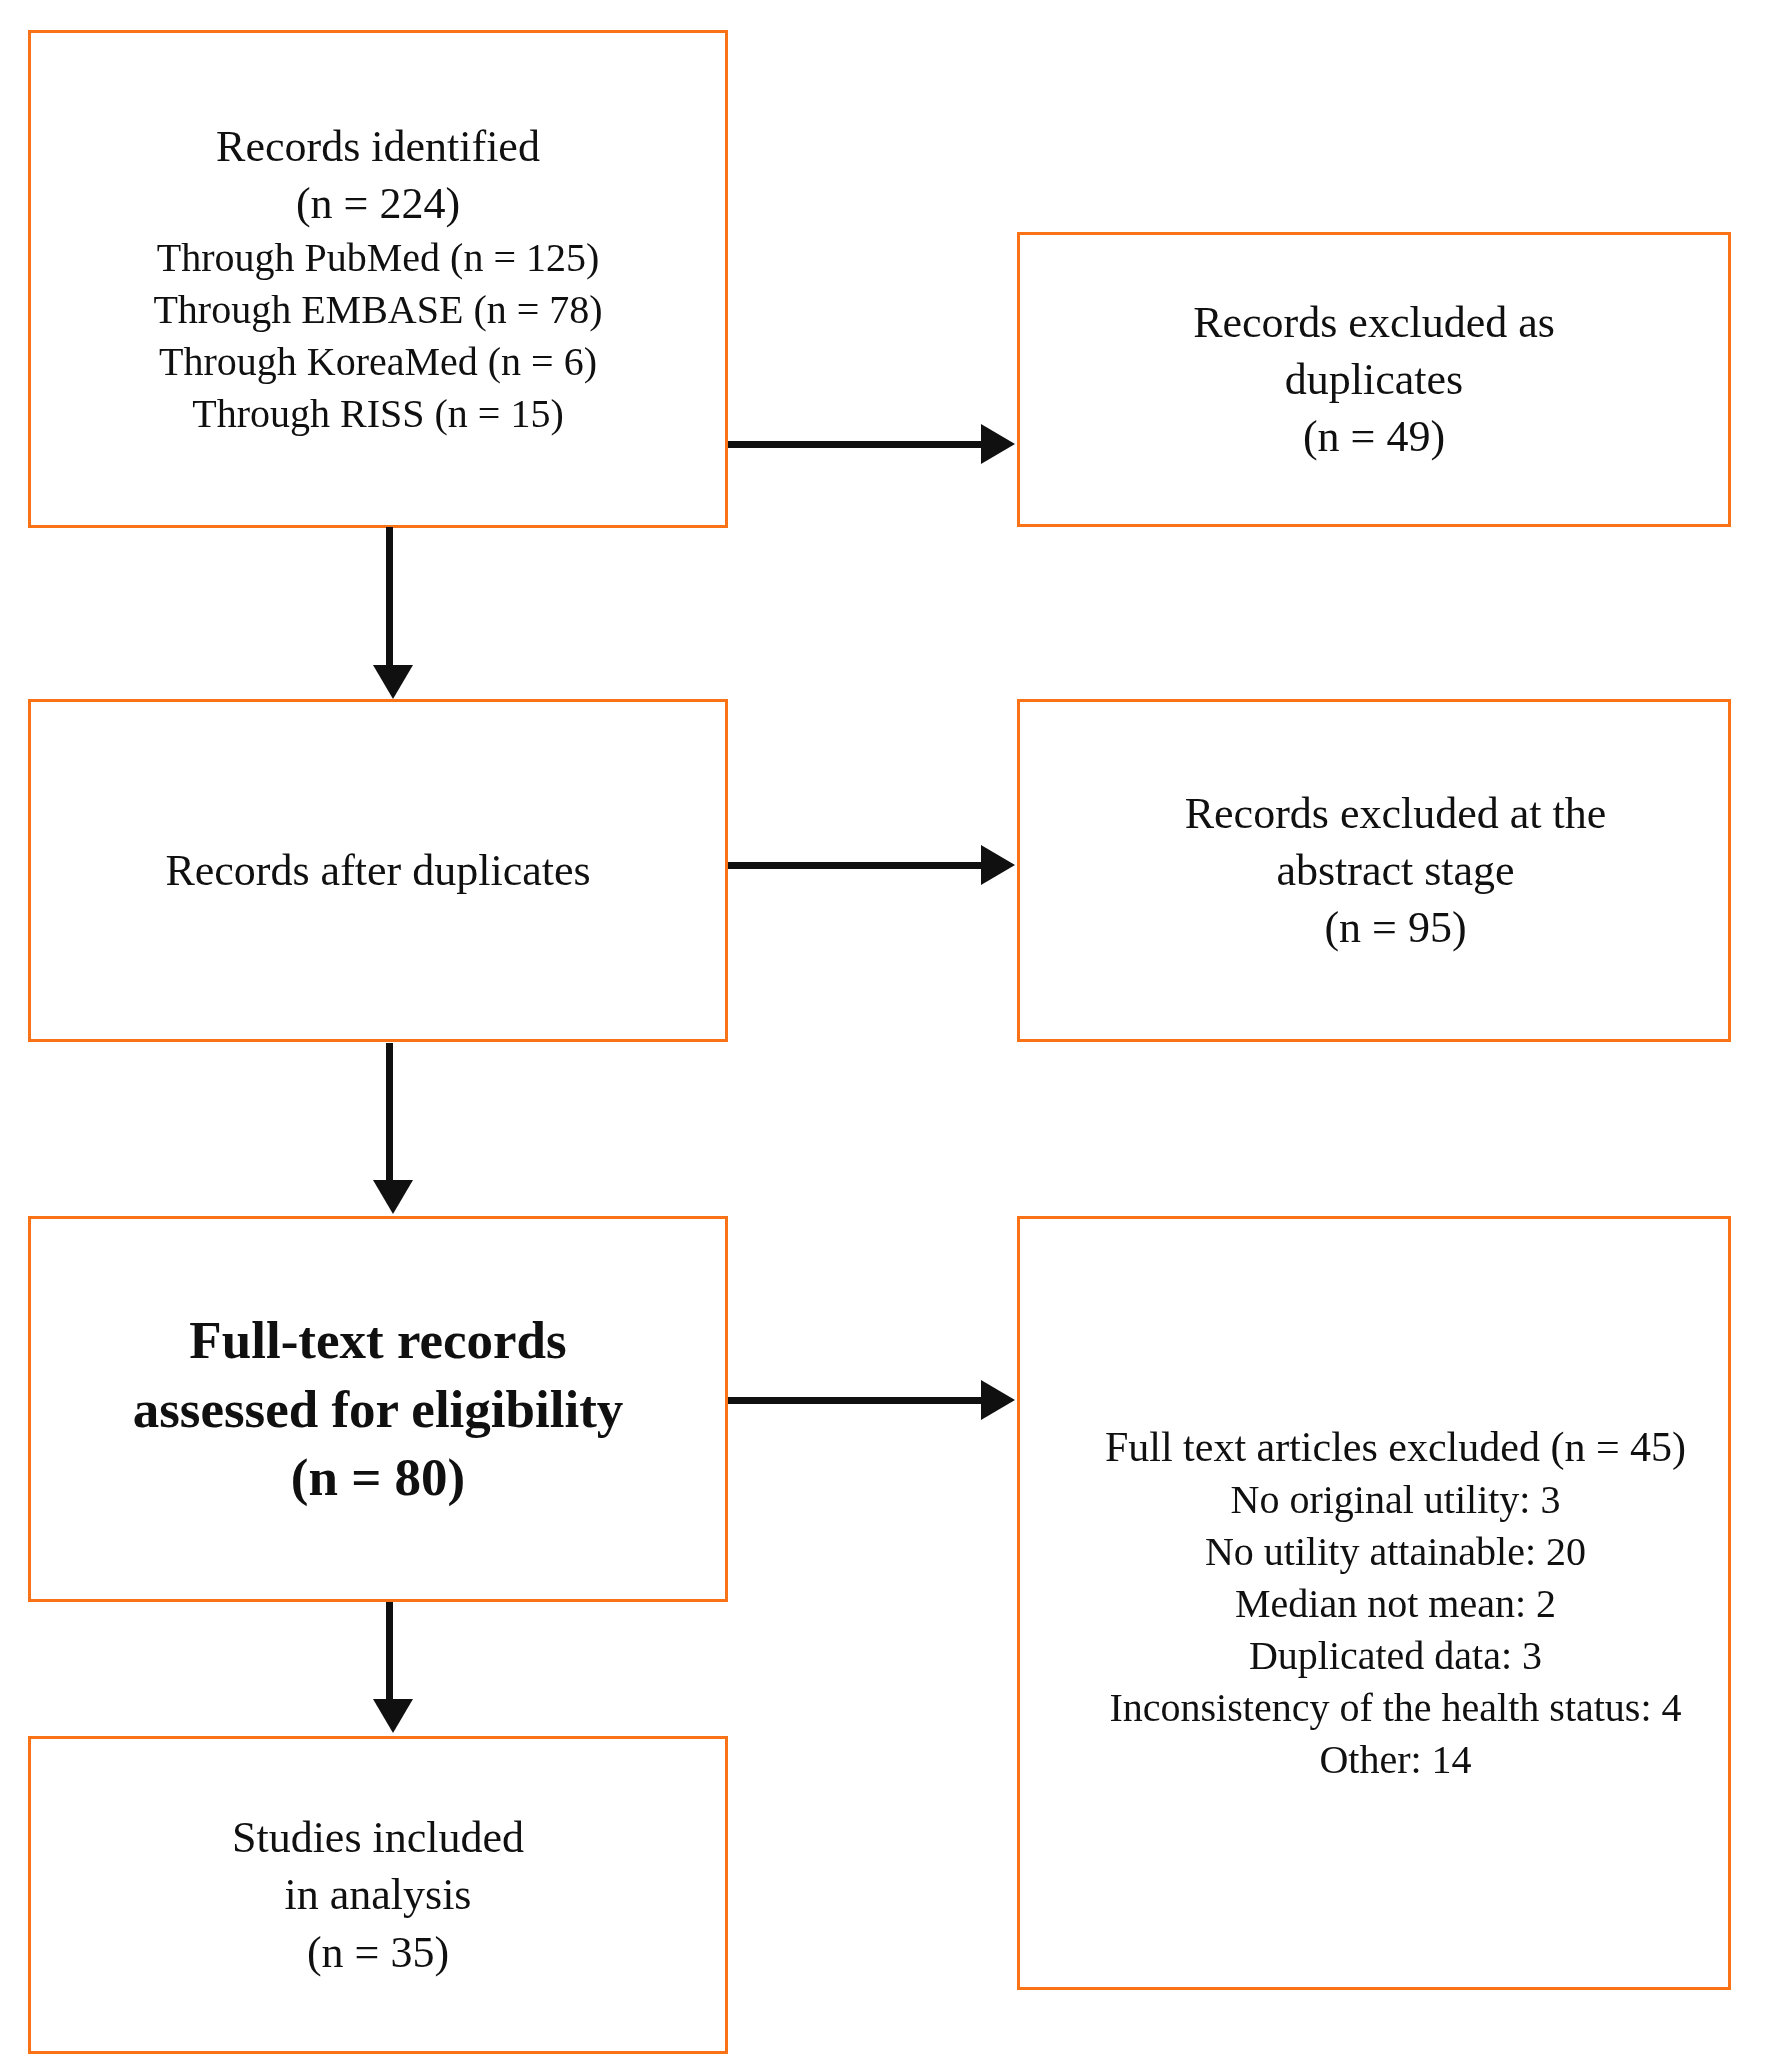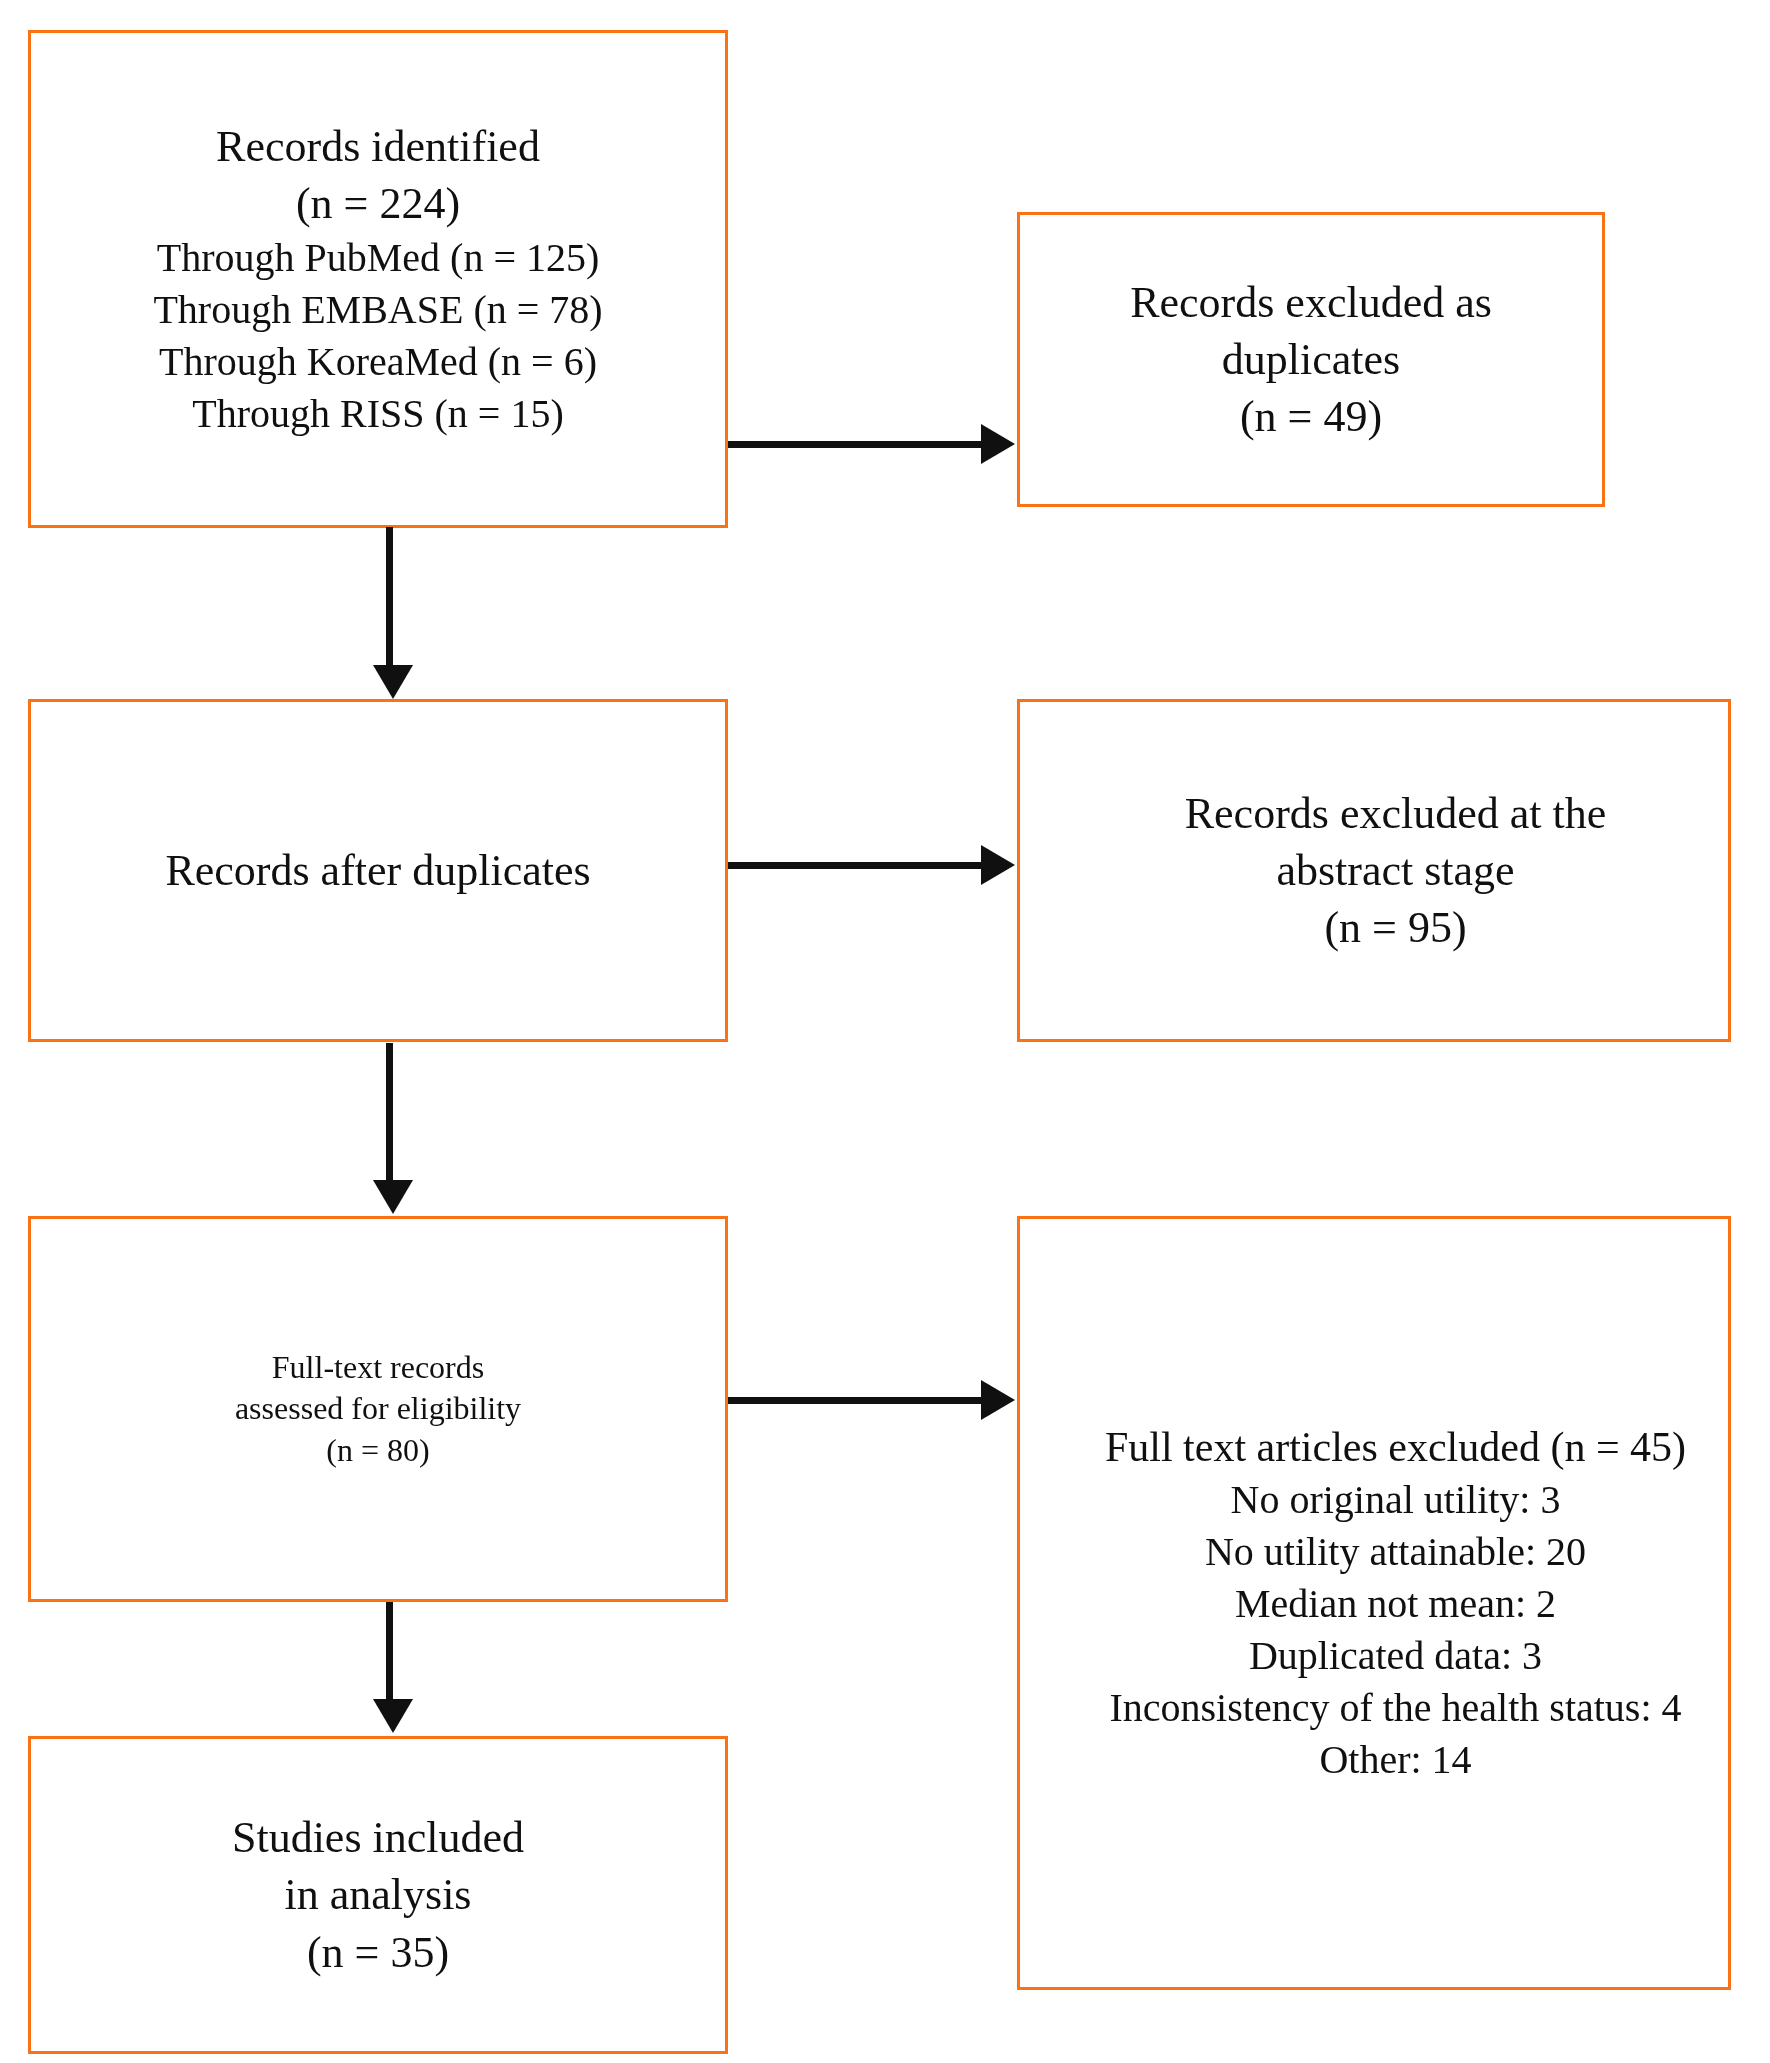--- a/index.html
+++ b/index.html
@@ -35,31 +35,31 @@
     white-space: nowrap;
   }
 
   
   #box-identified   { left: 28px;  top: 30px;   width: 700px;  height: 498px; }
   #box-after-dup    { left: 28px;  top: 699px;  width: 700px;  height: 343px; }
   #box-fulltext     { left: 28px;  top: 1216px; width: 700px;  height: 386px; }
   #box-included     { left: 28px;  top: 1736px; width: 700px;  height: 318px; }
 
   
-  #box-excl-dup     { left: 1017px; top: 212px;  width: 588px; height: 295px; font-family: Liberation Serif, serif; }
+  #box-excl-dup     { left: 1017px; top: 232px;  width: 714px; height: 295px; font-family: Liberation Serif, serif; }
   #box-excl-abs     { left: 1017px; top: 699px;  width: 714px; height: 343px; }
   #box-excl-full    { left: 1017px; top: 1216px; width: 714px; height: 774px; padding-left: 43px; }
 
   
   #box-identified   { font-size: 40px; }
   #box-identified .title { font-size: 44px; }
   #box-after-dup    { font-size: 44px; }
   #box-excl-dup     { font-size: 44px; }
   #box-excl-abs     { font-size: 44px; padding-left: 43px; }
-  #box-fulltext     { font-size: 32px; }
+  #box-fulltext     { font-size: 53px; font-weight: bold; }
   #box-included     { font-size: 44px; }
   #box-excl-full    { font-size: 40px; }
   #box-excl-full .title { font-size: 42px; }
 
   
   .vline {
     position: absolute;
     width: 7px;
     background: #101010;
   }

